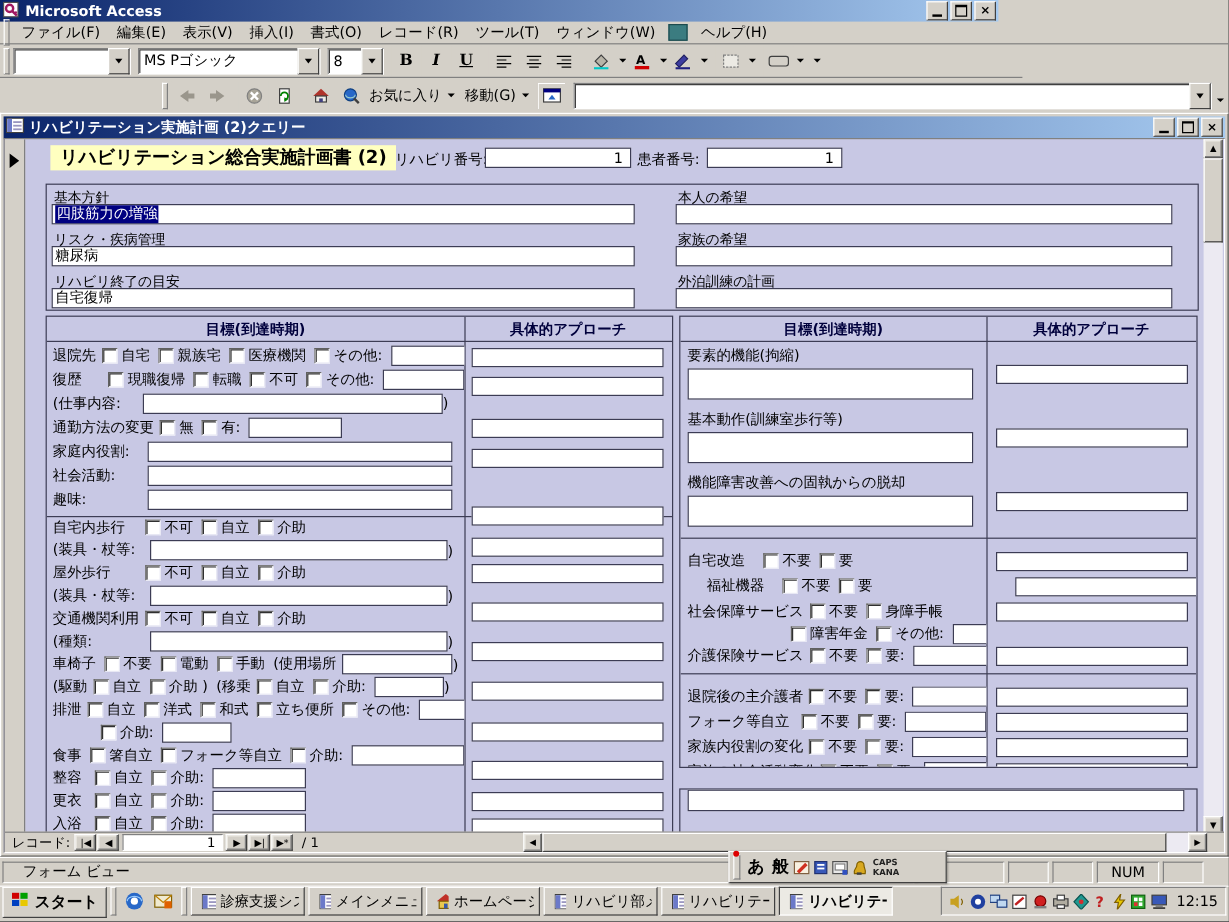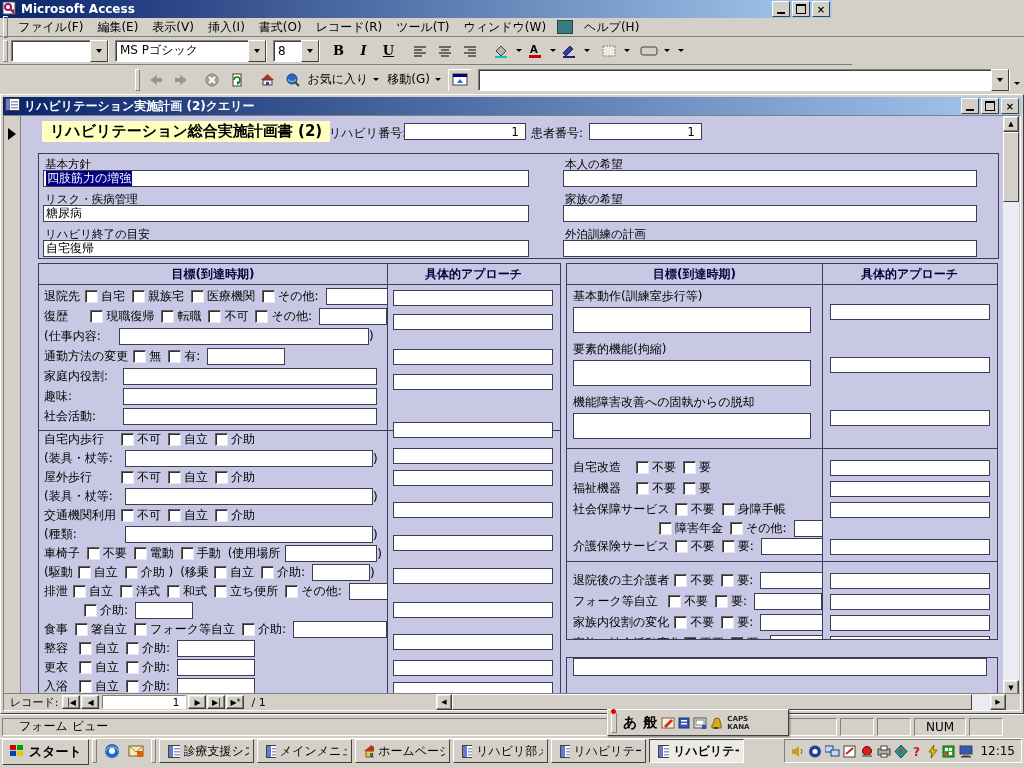--- a/index.html
+++ b/index.html
@@ -420,25 +420,25 @@
                 <span class="cbx"></span>
                 <span class="cbl">有:</span>
               </span>
               <span class="inp" style="width: 76px;"></span>
             </div>
             <div class="crow" style="height: 20px;">
               <span class="seg-tx" style="width: 74px;">家庭内役割:</span>
               <span class="inp" style="width: 252px;"></span>
             </div>
             <div class="crow" style="height: 20px;">
+              <span class="seg-tx" style="width: 74px;">社会活動:</span>
+              <span class="inp" style="width: 252px;"></span>
+            </div>
+            <div class="crow" style="height: 20px;">
               <span class="seg-tx" style="width: 74px;">趣味:</span>
-              <span class="inp" style="width: 252px;"></span>
-            </div>
-            <div class="crow" style="height: 20px;">
-              <span class="seg-tx" style="width: 74px;">社会活動:</span>
               <span class="inp" style="width: 252px;"></span>
             </div>
             <div style="height: 4px;"></div>
             <div class="crow" style="height: 19px;">
               <span class="seg-lb" style="width: 72px;">自宅内歩行</span>
               <span class="cbwrap">
                 <span class="cbx"></span>
                 <span class="cbl">不可</span>
               </span>
               <span class="cbwrap">
@@ -639,31 +639,31 @@
 
       <div class="panel" id="rpanel" style="left:562px;top:147px;width:432px;height:377px;">
         <div class="phead">
             <span class="hcell" style="width:255px;">目標(到達時期)</span>
             <span class="hcell" style="flex:1;">具体的アプローチ</span>
           </div>
         <div class="vline" style="left:255px;top:0;"></div>
         <div class="rowflow" id="right-rows" style="left:0;top:21px;right:0;bottom:0;">
             <div class="crow" style="align-items: flex-start;">
               <div style="width: 255px; flex: 0 0 auto; padding-left: 6px; box-sizing: border-box; overflow: hidden;">
-                <div class="glabel">基本動作(訓練室歩行等)</div>
+                <div class="glabel">要素的機能(拘縮)</div>
                 <div class="gbig"></div>
                 <div style="height: 5px;"></div>
               </div>
               <div class="r-ap">
                 <div class="apb" style="margin-top: 19px;"></div>
               </div>
             </div>
             <div class="crow" style="align-items: flex-start;">
               <div style="width: 255px; flex: 0 0 auto; padding-left: 6px; box-sizing: border-box; overflow: hidden;">
-                <div class="glabel">要素的機能(拘縮)</div>
+                <div class="glabel">基本動作(訓練室歩行等)</div>
                 <div class="gbig"></div>
                 <div style="height: 5px;"></div>
               </div>
               <div class="r-ap">
                 <div class="apb" style="margin-top: 19px;"></div>
               </div>
             </div>
             <div class="crow" style="align-items: flex-start;">
               <div style="width: 255px; flex: 0 0 auto; padding-left: 6px; box-sizing: border-box; overflow: hidden;">
                 <div class="glabel">機能障害改善への固執からの脱却</div>
@@ -686,21 +686,21 @@
                   <span class="cbwrap">
                     <span class="cbx"></span>
                     <span class="cbl">要</span>
                   </span>
                 </div>
               </div>
               <div class="r-ap">
                 <div class="apb"></div>
               </div>
             </div>
-            <div class="crow" style="height: 21px;">
+            <div class="crow" style="height: 21px; margin-left: 16px;">
               <div style="width: 255px; flex: 0 0 auto; padding-left: 6px; box-sizing: border-box; overflow: hidden;">
                 <div class="crow">
                   <span class="seg-lb" style="width: 58px;">福祉機器</span>
                   <span class="cbwrap">
                     <span class="cbx"></span>
                     <span class="cbl">不要</span>
                   </span>
                   <span class="cbwrap">
                     <span class="cbx"></span>
                     <span class="cbl">要</span>

